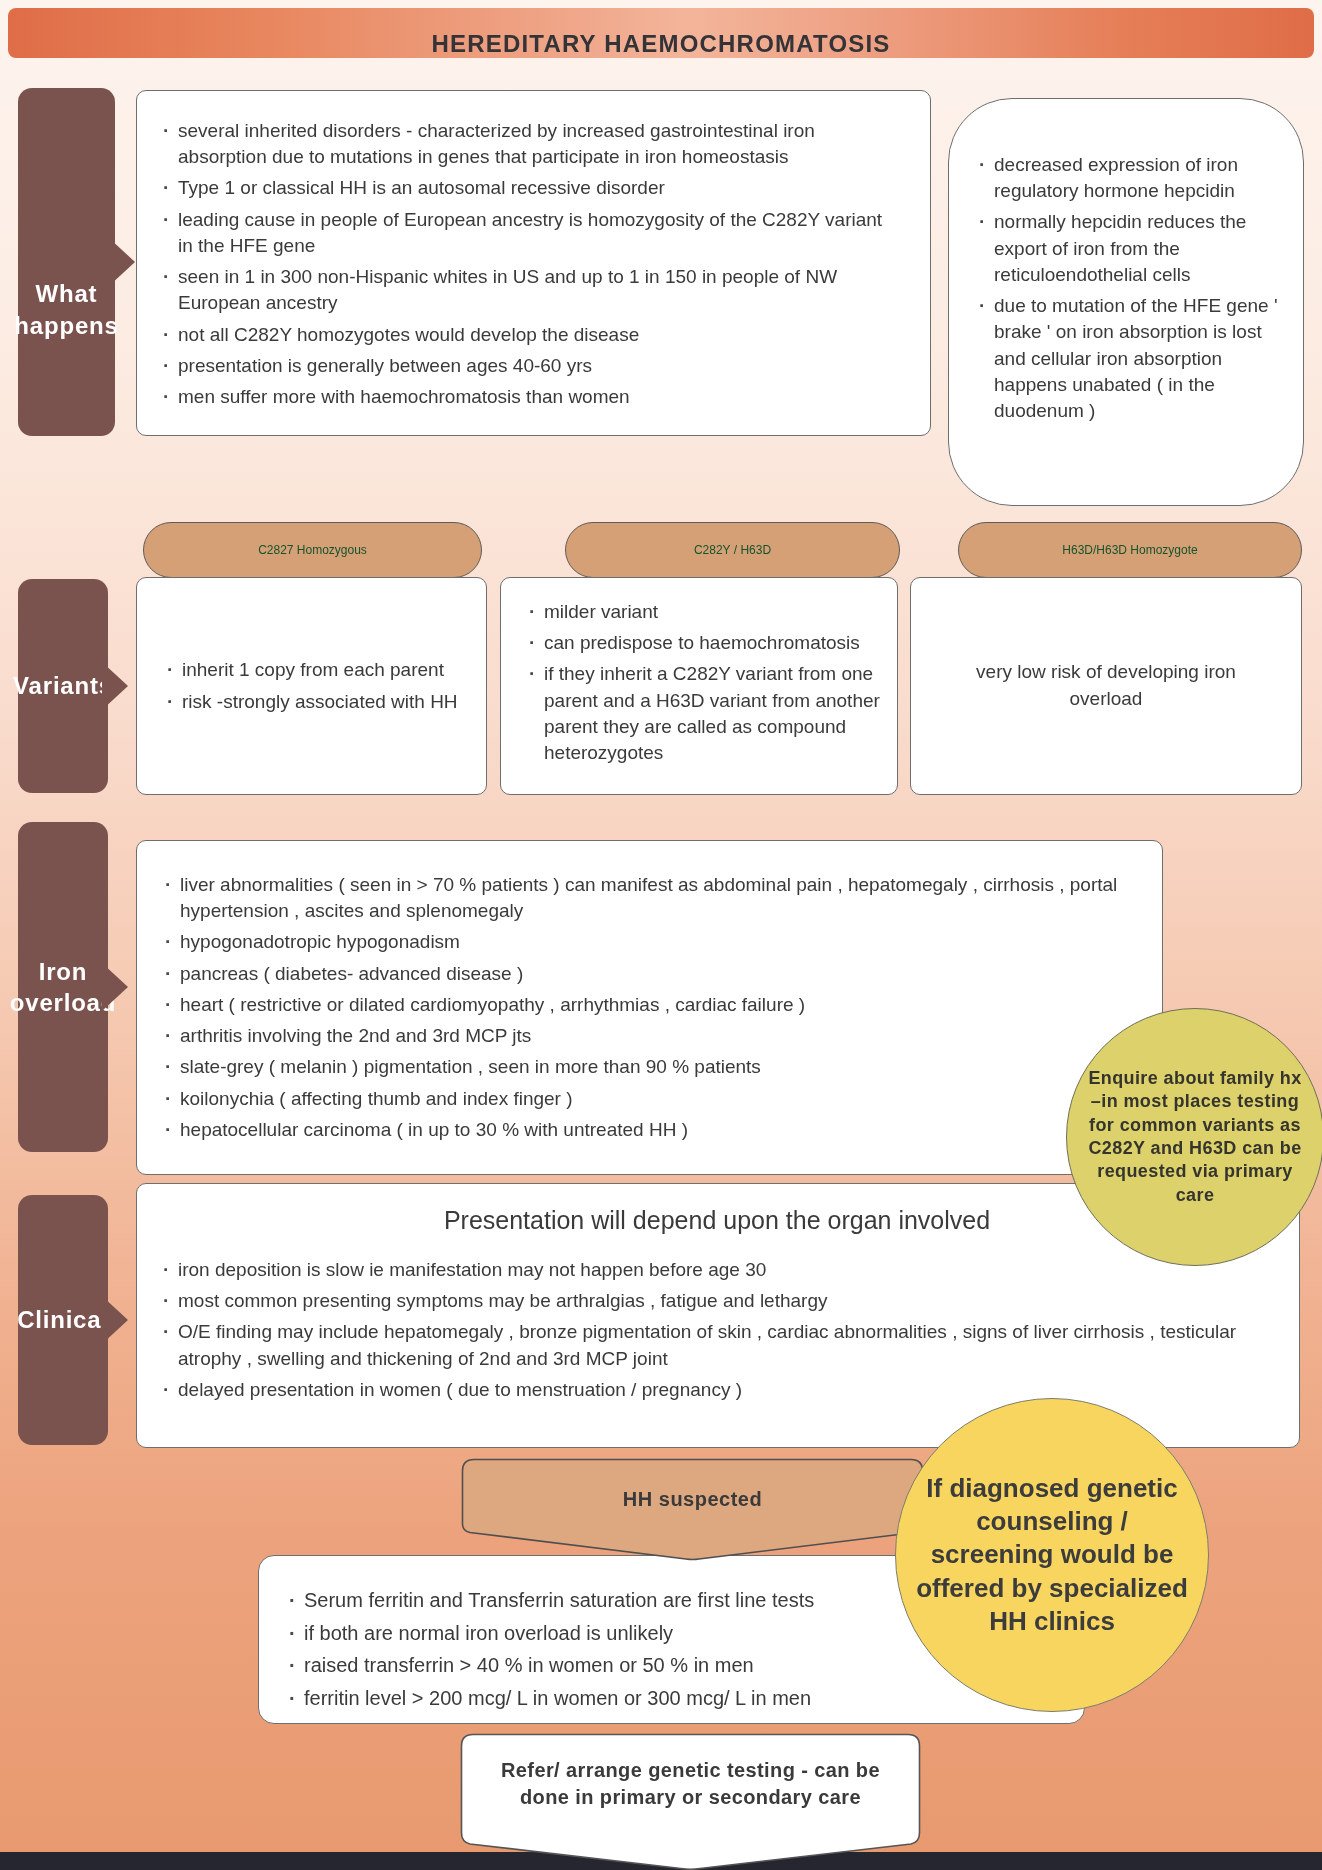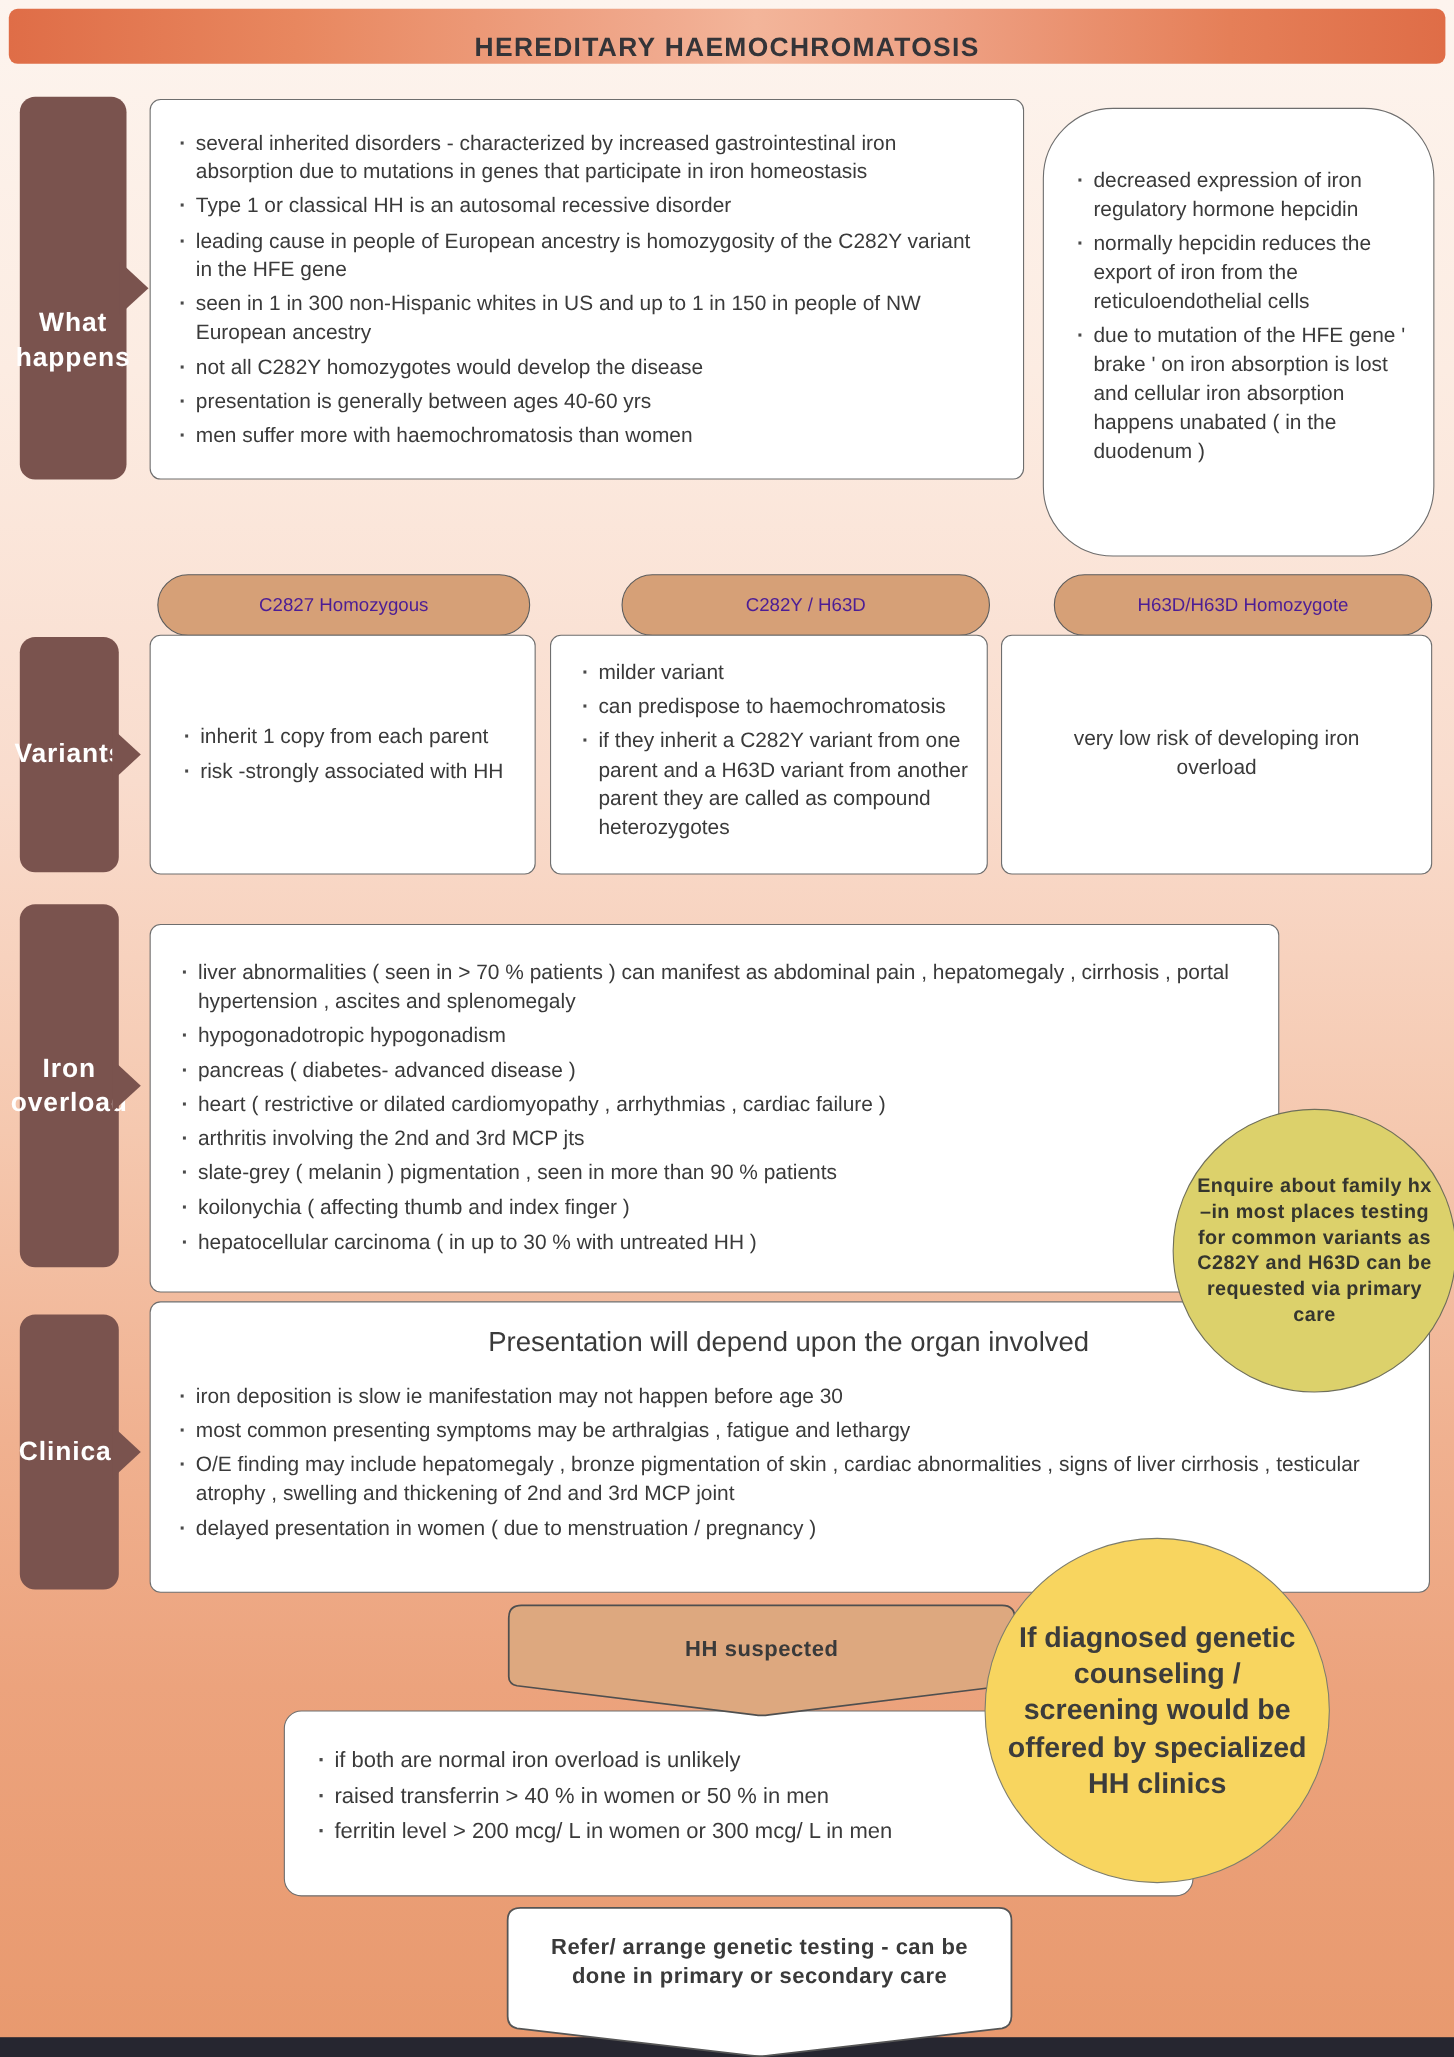--- a/index.html
+++ b/index.html
@@ -28,21 +28,21 @@
     border-top:24px solid transparent;border-bottom:24px solid transparent;border-left:26px solid #7a534e;
   }
   
   .wbox{background:#fff;border:1.4px solid #6e6e6e;border-radius:10px;z-index:1;}
   ul.blist{list-style:none;margin:0;padding:0;font-size:19px;line-height:1.38;}
   ul.blist li{position:relative;padding-left:17px;margin:5px 0;}
   ul.blist li::before{content:"·";position:absolute;left:2px;top:0;font-weight:bold;color:#4a4a4a;}
   
   .pill{
     background:#d6a077;border:1.6px solid #5c5c5c;border-radius:30px;z-index:1;
-    display:flex;align-items:center;justify-content:center;font-size:17px;color:#4c1d95;text-align:right;
+    display:flex;align-items:center;justify-content:center;font-size:12px;color:#14532d;text-align:right;
   }
   .bubble{background:#fff;border:1.4px solid #6e6e6e;border-radius:64px;z-index:1;}
   .circle{border-radius:50%;display:flex;align-items:center;justify-content:center;text-align:center;z-index:4;}
   .circle-olive{background:#dcd16b;border:1.5px solid #6f6f5a;color:#35352e;font-weight:bold;font-size:18px;line-height:1.3;letter-spacing:.4px;}
   .circle-gold{background:#f8d55f;border:1.5px solid #7d7d6d;color:#3c3c3c;font-weight:bold;font-size:26px;line-height:1.28;}
   .shape-label{position:absolute;left:0;right:0;text-align:center;font-weight:bold;color:#3a3a3a;z-index:5;}
   .footer-bar{left:0;top:1852px;width:1322px;height:18px;background:#262630;z-index:2;}
   .center-txt{display:flex;align-items:center;justify-content:center;text-align:center;}
 </style>
 </head>
@@ -144,20 +144,21 @@
     </svg>
     <div class="shape-label" style="top:30px;font-size:20px;letter-spacing:.5px;">HH suspected</div>
   </div>
 
   <div class="abs circle circle-gold" style="left:895px;top:1398px;width:314px;height:314px;padding:20px;">
     <span>If diagnosed genetic counseling / screening would be offered by specialized HH clinics</span>
   </div>
 
   <div class="abs wbox" style="left:258px;top:1555px;width:827px;height:169px;border-radius:16px;padding:26px 20px 10px 28px;z-index:1;">
     <ul class="blist" style="font-size:20px;">
+        <li>Serum ferritin and Transferrin saturation are first line tests</li>
         <li>if both are normal iron overload is unlikely</li>
         <li>raised transferrin &gt; 40 % in women or 50 % in men</li>
         <li>ferritin level &gt; 200 mcg/ L in women or 300 mcg/ L in men</li>
       </ul>
   </div>
 
   <div class="abs footer-bar"></div>
 
   <div class="abs" style="left:460px;top:1733px;width:461px;height:139px;z-index:3;">
     <svg width="461" height="139" viewBox="0 0 461 139">

